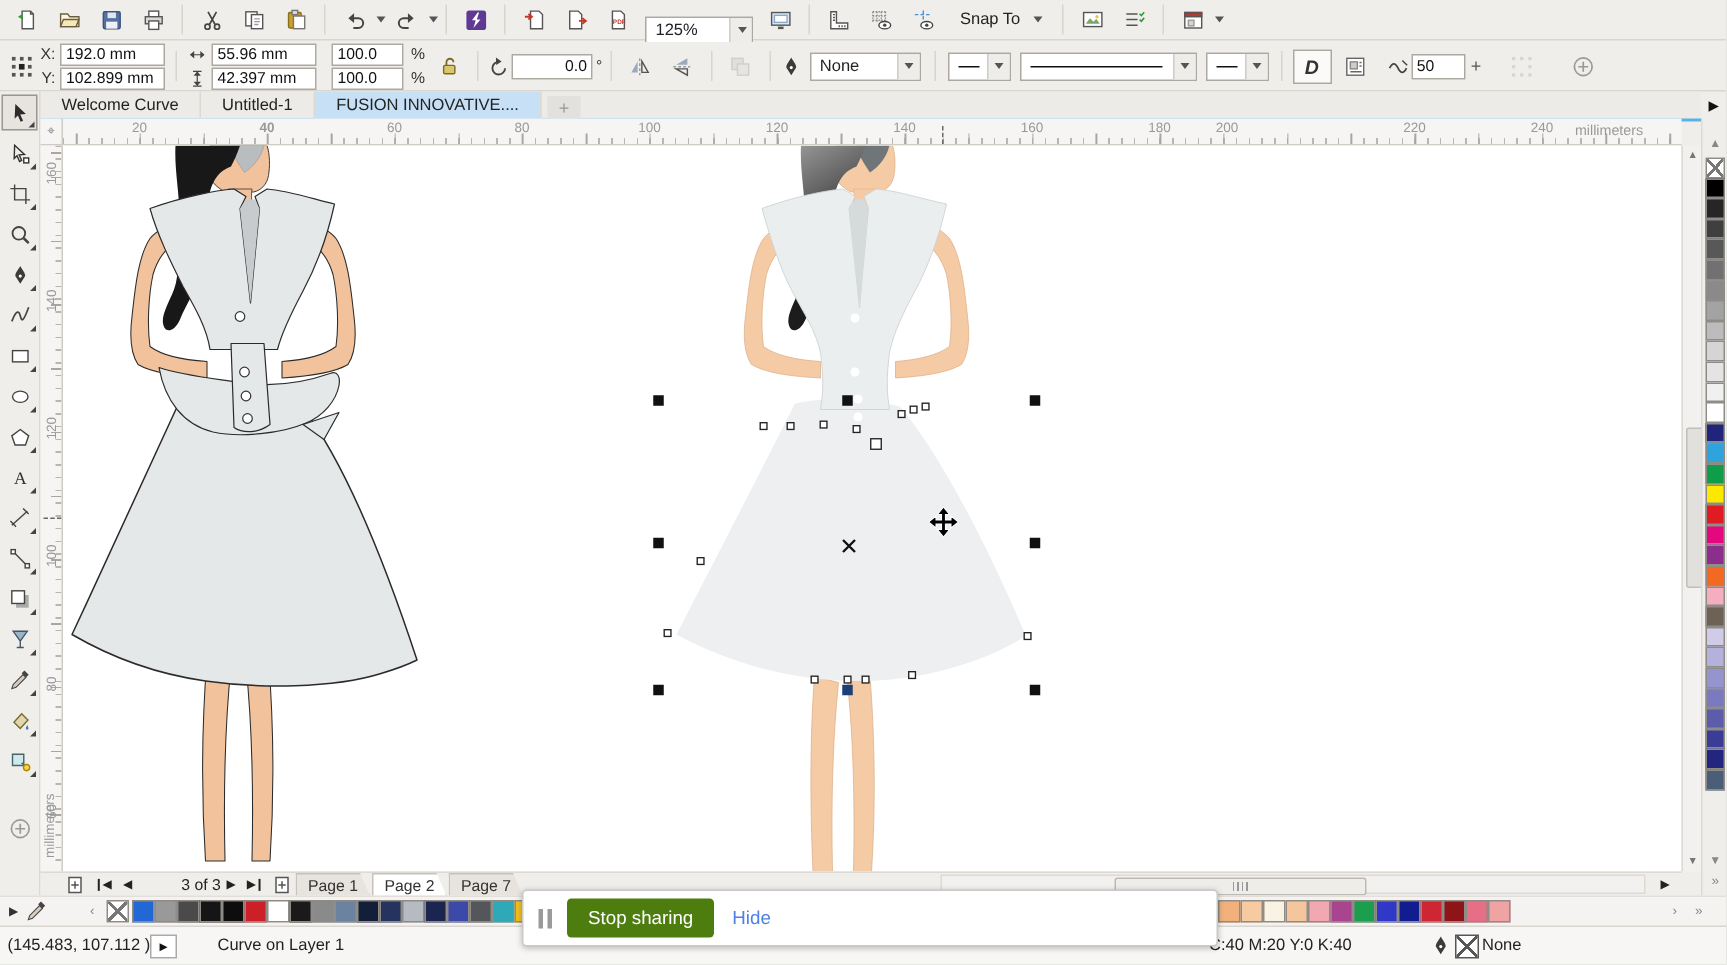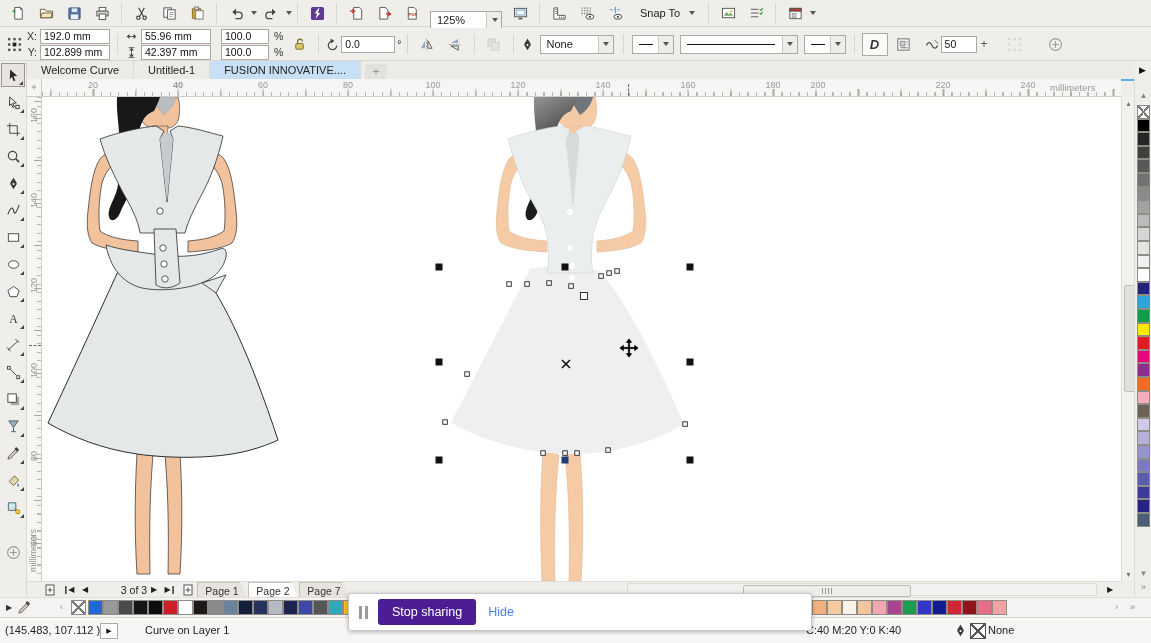--- a/index.html
+++ b/index.html
@@ -11,21 +11,21 @@
   .tbtn{width:24px;height:22px;display:flex;align-items:center;justify-content:center;border:1px solid transparent;border-radius:2px;margin:0 1px;flex:0 0 auto;}
   .tsep{width:1px;height:20px;background:#D8D4CE;margin:0 5px;flex:0 0 auto;}
   .dd-arrow{width:0;height:0;border-left:3.5px solid transparent;border-right:3.5px solid transparent;border-top:4px solid #555;margin-left:1px;flex:0 0 auto;}
   .combo{height:19px;background:#fff;border:1px solid #ACA8A2;display:flex;align-items:center;font-size:11px;color:#222;padding-left:6px;box-sizing:border-box;position:relative;margin:0 4px;flex:0 0 auto;}
   .combo .cval{flex:1;}
   .combo .cbtn{width:14px;height:100%;border-left:1px solid #CFCBC5;background:#EFEDEA;display:flex;align-items:center;justify-content:center;}
   .pb-col{display:flex;flex-direction:column;justify-content:center;gap:2px;margin:0 2px;flex:0 0 auto;}
   .pb-row{display:flex;align-items:center;gap:3px;height:14px;}
   .pb-lab{font-size:10.5px;color:#333;width:12px;text-align:right;}
   .pb-input{background:#fff;border:1px solid #ACA8A2;height:13px;line-height:13px;font-size:10.5px;padding:0 3px;box-sizing:content-box;color:#111;}
-  .w68{width:62px;} .w44{width:40px;} .w46{width:46px;}
+  .w68{width:62px;} .w44{width:40px;} .w46{width:46px;text-align:right;}
   .pct{font-size:10.5px;color:#333;margin-left:2px;}
   .ic{display:inline-flex;width:17px;height:17px;align-items:center;justify-content:center;flex:0 0 auto;}
   .grayed{opacity:.45;}
   .linecombo{height:19px;background:#fff;border:1px solid #ACA8A2;display:flex;align-items:center;margin:0 3px;box-sizing:border-box;flex:0 0 auto;}
   .lline{height:1px;background:#111;margin-left:6px;}
   .lc-sm .lline{width:14px;} .lc-lg .lline{width:88px;}
   .linecombo .cbtn{width:14px;height:100%;border-left:1px solid #CFCBC5;background:#EFEDEA;display:flex;align-items:center;justify-content:center;margin-left:auto;}
   .boxbtn{border:1px solid #ACA8A2;background:#FBFAF9;width:24px;height:21px;display:flex;align-items:center;justify-content:center;margin:0 2px;flex:0 0 auto;}
   
   #tab-row{left:27px;top:61px;width:1107px;height:18px;background:#EDEBE8;border-bottom:2px solid #5AB1E8;display:flex;align-items:flex-end;}
@@ -846,17 +846,17 @@
       </span>
     <div class="xswatch" style="left:970px;top:5px"></div>
     <span class="abs" style="left:988px;top:6px">None</span>
   </div>
 
   <div id="notification" class="abs">
     <div id="pause-ic">
         <div></div>
         <div></div>
       </div>
-    <span id="stop-btn" style="background: #4c1d95;">Stop sharing</span>
+    <span id="stop-btn" style="background: #4d7c0f;">Stop sharing</span>
     <span id="hide-btn" style="color: rgb(77, 130, 228);">Hide</span>
   </div>
 
 </div>
 
 </body></html>

